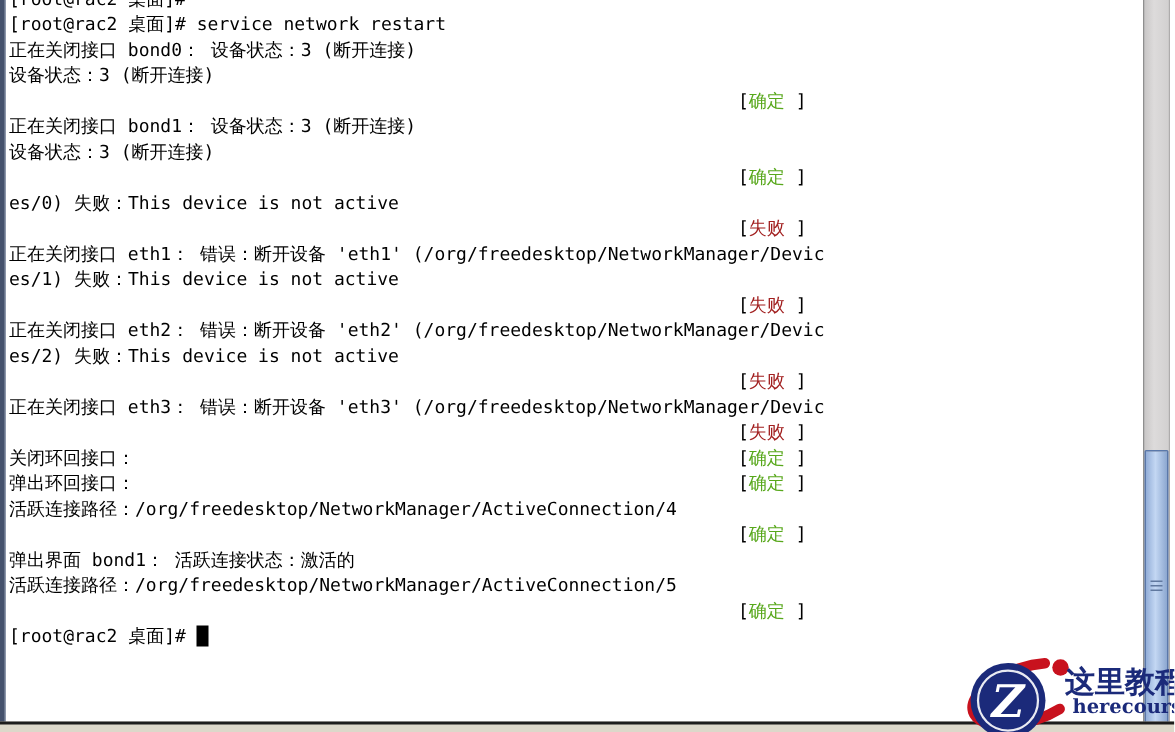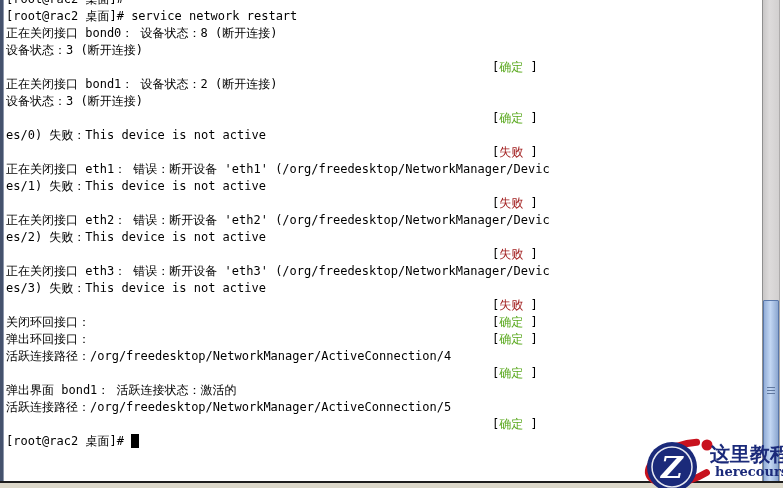--- a/index.html
+++ b/index.html
@@ -61,36 +61,35 @@
 </head>
 <body>
 
 <div class="screen">
 
   <div class="left-border"></div>
 
   <div class="content">
       <div class="tline"><span>[root@rac2 桌面]#</span></div>
       <div class="tline"><span>[root@rac2 桌面]# service network restart</span></div>
-      <div class="tline"><span>正在关闭接口 bond0： 设备状态：8 (断开连接)</span></div>
+      <div class="tline"><span>正在关闭接口 bond0： 设备状态：3 (断开连接)</span></div>
       <div class="tline"><span>设备状态：3 (断开连接)</span></div>
       <div class="tline"><span class="status"><span>[</span><span class="ok">确定</span><span> ]</span></span></div>
-      <div class="tline"><span>正在关闭接口 bond1： 设备状态：2 (断开连接)</span></div>
+      <div class="tline"><span>正在关闭接口 bond1： 设备状态：3 (断开连接)</span></div>
       <div class="tline"><span>设备状态：3 (断开连接)</span></div>
       <div class="tline"><span class="status"><span>[</span><span class="ok">确定</span><span> ]</span></span></div>
       <div class="tline"><span>es/0) 失败：This device is not active</span></div>
       <div class="tline"><span class="status"><span>[</span><span class="fail">失败</span><span> ]</span></span></div>
       <div class="tline"><span>正在关闭接口 eth1： 错误：断开设备 'eth1' (/org/freedesktop/NetworkManager/Devic</span></div>
       <div class="tline"><span>es/1) 失败：This device is not active</span></div>
       <div class="tline"><span class="status"><span>[</span><span class="fail">失败</span><span> ]</span></span></div>
       <div class="tline"><span>正在关闭接口 eth2： 错误：断开设备 'eth2' (/org/freedesktop/NetworkManager/Devic</span></div>
       <div class="tline"><span>es/2) 失败：This device is not active</span></div>
       <div class="tline"><span class="status"><span>[</span><span class="fail">失败</span><span> ]</span></span></div>
       <div class="tline"><span>正在关闭接口 eth3： 错误：断开设备 'eth3' (/org/freedesktop/NetworkManager/Devic</span></div>
-      <div class="tline"><span>es/3) 失败：This device is not active</span></div>
       <div class="tline"><span class="status"><span>[</span><span class="fail">失败</span><span> ]</span></span></div>
       <div class="tline"><span>关闭环回接口：</span><span class="status"><span>[</span><span class="ok">确定</span><span> ]</span></span></div>
       <div class="tline"><span>弹出环回接口：</span><span class="status"><span>[</span><span class="ok">确定</span><span> ]</span></span></div>
       <div class="tline"><span>活跃连接路径：/org/freedesktop/NetworkManager/ActiveConnection/4</span></div>
       <div class="tline"><span class="status"><span>[</span><span class="ok">确定</span><span> ]</span></span></div>
       <div class="tline"><span>弹出界面 bond1： 活跃连接状态：激活的</span></div>
       <div class="tline"><span>活跃连接路径：/org/freedesktop/NetworkManager/ActiveConnection/5</span></div>
       <div class="tline"><span class="status"><span>[</span><span class="ok">确定</span><span> ]</span></span></div>
       <div class="tline"><span>[root@rac2 桌面]# </span><span class="cursor"></span></div>
     </div>

